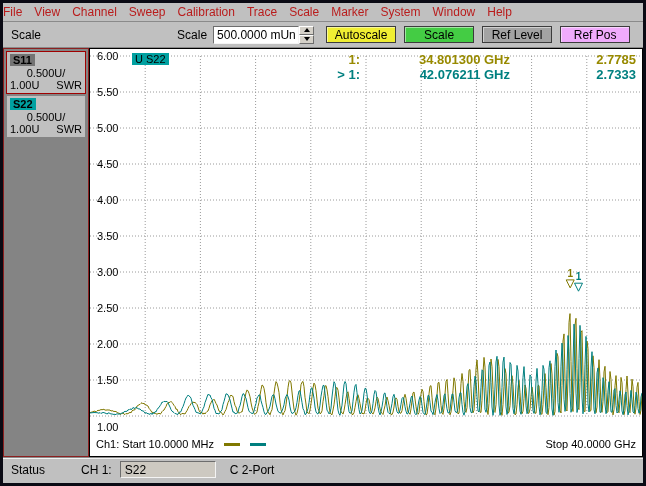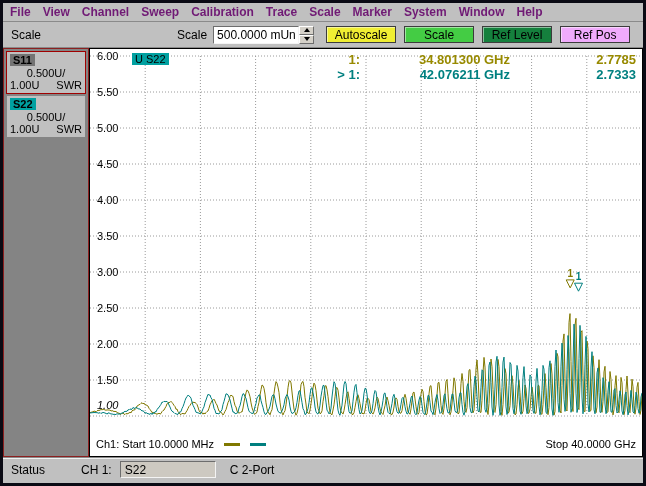--- a/index.html
+++ b/index.html
@@ -1,21 +1,21 @@
 <!DOCTYPE html>
 <html><head>
 <meta charset="utf-8">
 <style>
   html,body{margin:0;padding:0;background:#ffffff;}
   *{box-sizing:border-box;font-family:"Liberation Sans",sans-serif;}
   .window{width:646px;height:486px;border:3px solid #0a0a14;background:#c0c0c0;position:relative;overflow:hidden;}
 
   
-  .menubar{height:19px;display:flex;align-items:center;gap:12px;padding-left:7px;
-           background:#c0c0c0;border-bottom:1px solid #8a8a8a;font-size:12px;color:#701a75;font-weight:bold;}
+  .menubar{height:19px;display:flex;align-items:center;gap:12px;
+           background:#c0c0c0;border-bottom:1px solid #8a8a8a;font-size:12px;color:#b91c1c;}
   .menu-item{cursor:default;white-space:nowrap;}
 
   
   .toolbar{height:26px;display:flex;align-items:center;background:#c0c0c0;
            border-bottom:1px solid #8a8a8a;padding:0 4px;font-size:12px;color:#000;}
   .tb-mode{margin-left:4px;}
   .tb-field-label{margin-left:136px;}
   .tb-input{margin-left:6px;width:86px;height:18px;background:#fff;border:1px solid;
             border-color:#6d6d6d #f4f4f4 #f4f4f4 #6d6d6d;font-size:12px;padding:1px 3px;}
   .spinner{width:15px;height:18px;display:flex;flex-direction:column;}
@@ -92,21 +92,21 @@
     <span class="spinner">
       <button class="spin-btn">
           <span class="arrow-up"></span>
         </button>
       <button class="spin-btn">
           <span class="arrow-down"></span>
         </button>
     </span>
     <button class="tb-btn" style="background: rgb(240, 238, 51);">Autoscale</button>
     <button class="tb-btn" style="background: rgb(68, 204, 68);">Scale</button>
-    <button class="tb-btn" style="background: #15803d;">Ref Level</button>
+    <button class="tb-btn" style="background: #a3a3a3;">Ref Level</button>
     <button class="tb-btn" style="background: #f0abfc;">Ref Pos</button>
   </div>
 
   <div class="main">
     <div class="sidebar">
       <div class="trace-box active">
         <span class="trace-chip" style="background: #737373;">S11</span>
         <div class="trace-line">0.500U/</div>
         <div class="trace-line2">
           <span>1.00U</span>
@@ -156,21 +156,21 @@
           <div class="ylab" style="top: 1px;">6.00</div>
           <div class="ylab" style="top: 37px;">5.50</div>
           <div class="ylab" style="top: 73px;">5.00</div>
           <div class="ylab" style="top: 109px;">4.50</div>
           <div class="ylab" style="top: 145px;">4.00</div>
           <div class="ylab" style="top: 181px;">3.50</div>
           <div class="ylab" style="top: 217px;">3.00</div>
           <div class="ylab" style="top: 253px;">2.50</div>
           <div class="ylab" style="top: 289px;">2.00</div>
           <div class="ylab" style="top: 325px;">1.50</div>
-          <div class="ylab" style="top: 350px; font-style: italic;">1.00</div>
+          <div class="ylab" style="top: 372px;">1.00</div>
         </div>
       <span class="trace-chip-plot" style="background: rgb(0, 160, 160);">U S22</span>
       <div class="readout">
         <div class="readout-row" style="color: rgb(152, 138, 0);">
           <span class="ro-prefix">1:</span>
           <span class="ro-freq">34.801300 GHz</span>
           <span class="ro-value">2.7785</span>
         </div>
         <div class="readout-row" style="color: rgb(0, 128, 128);">
           <span class="ro-prefix">&gt; 1:</span>

